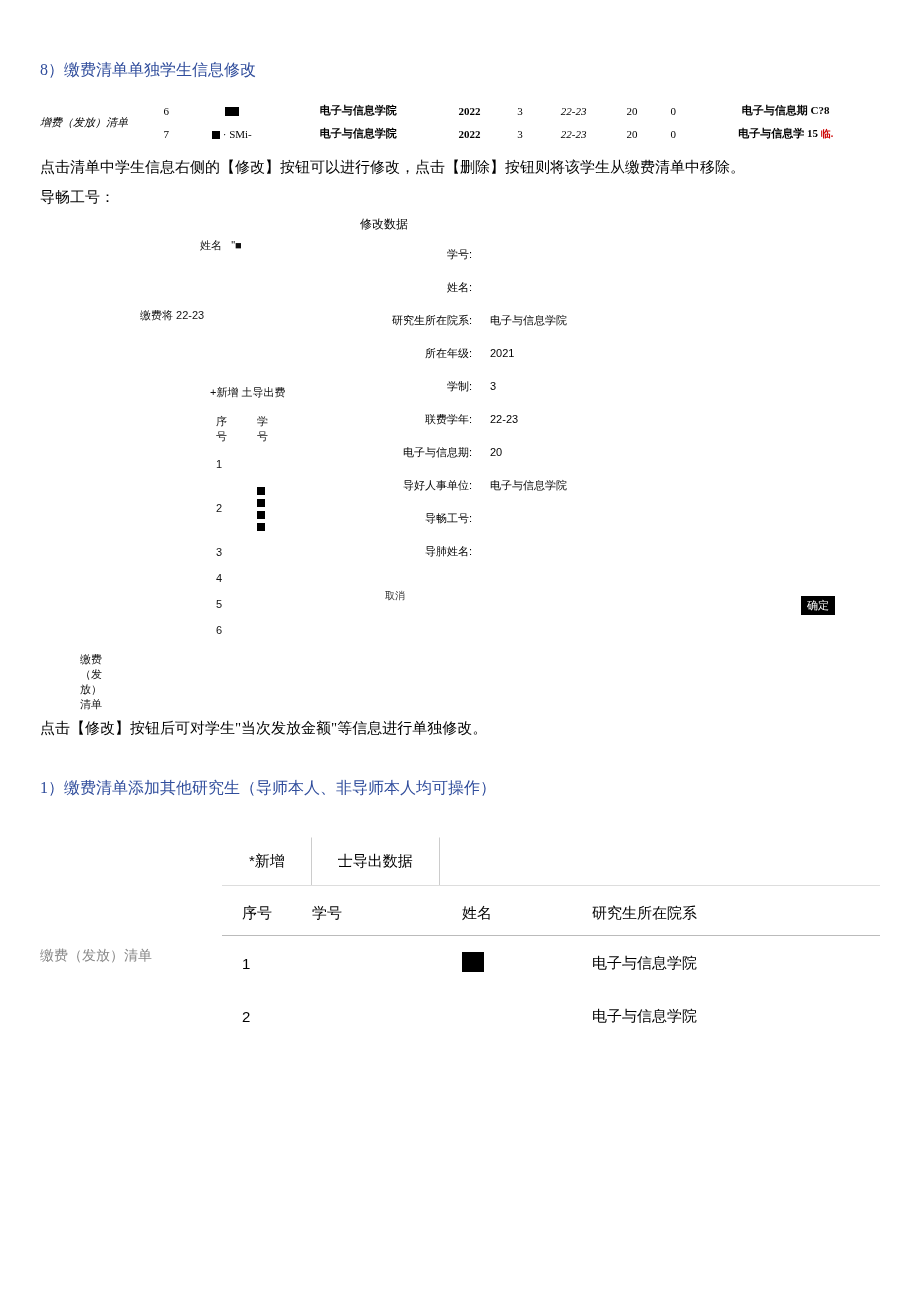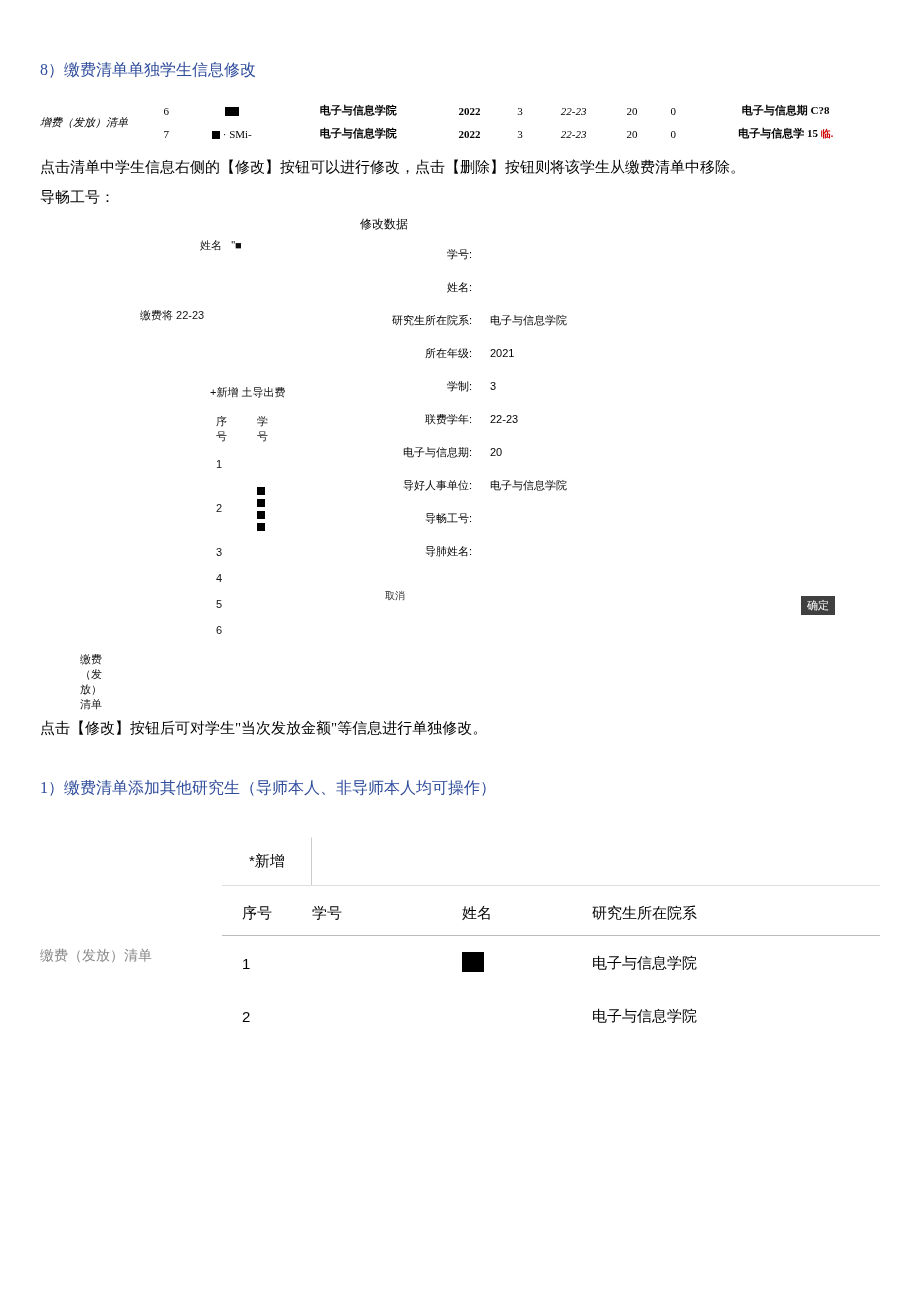--- a/index.html
+++ b/index.html
@@ -114,21 +114,21 @@
       font-size: 11px;
     }
     .modal-value {
       font-size: 11px;
       min-height: 14px;
     }
     .confirm-btn {
       position: absolute;
       right: -155px;
       bottom: -38px;
-      background: #404040;
+      background: #000000;
       color: #fff;
       font-size: 11px;
       padding: 2px 6px;
       font-family: "Microsoft YaHei", sans-serif;
     }
     .cancel-txt {
       position: absolute;
       left: 45px;
       bottom: -26px;
       font-size: 10px;
@@ -341,20 +341,21 @@
 <div class="body-text">点击【修改】按钮后可对学生"当次发放金额"等信息进行单独修改。</div>
 
 <div class="add-area">
   <div class="section-heading">1）缴费清单添加其他研究生（导师本人、非导师本人均可操作）</div>
 
   <div class="add-grid">
     <div class="add-side">缴费（发放）清单</div>
     <div class="add-main">
       <div class="tab-row">
         <div class="tab-cell first">*新增</div>
+        <div class="tab-cell">士导出数据</div>
       </div>
       <div class="header-row">
         <div class="col-seq">序号</div>
         <div class="col-id">学号</div>
         <div class="col-name">姓名</div>
         <div class="col-dept">研究生所在院系</div>
       </div>
       <div class="data-row">
         <div class="col-seq">1</div>
         <div class="col-id"></div>

